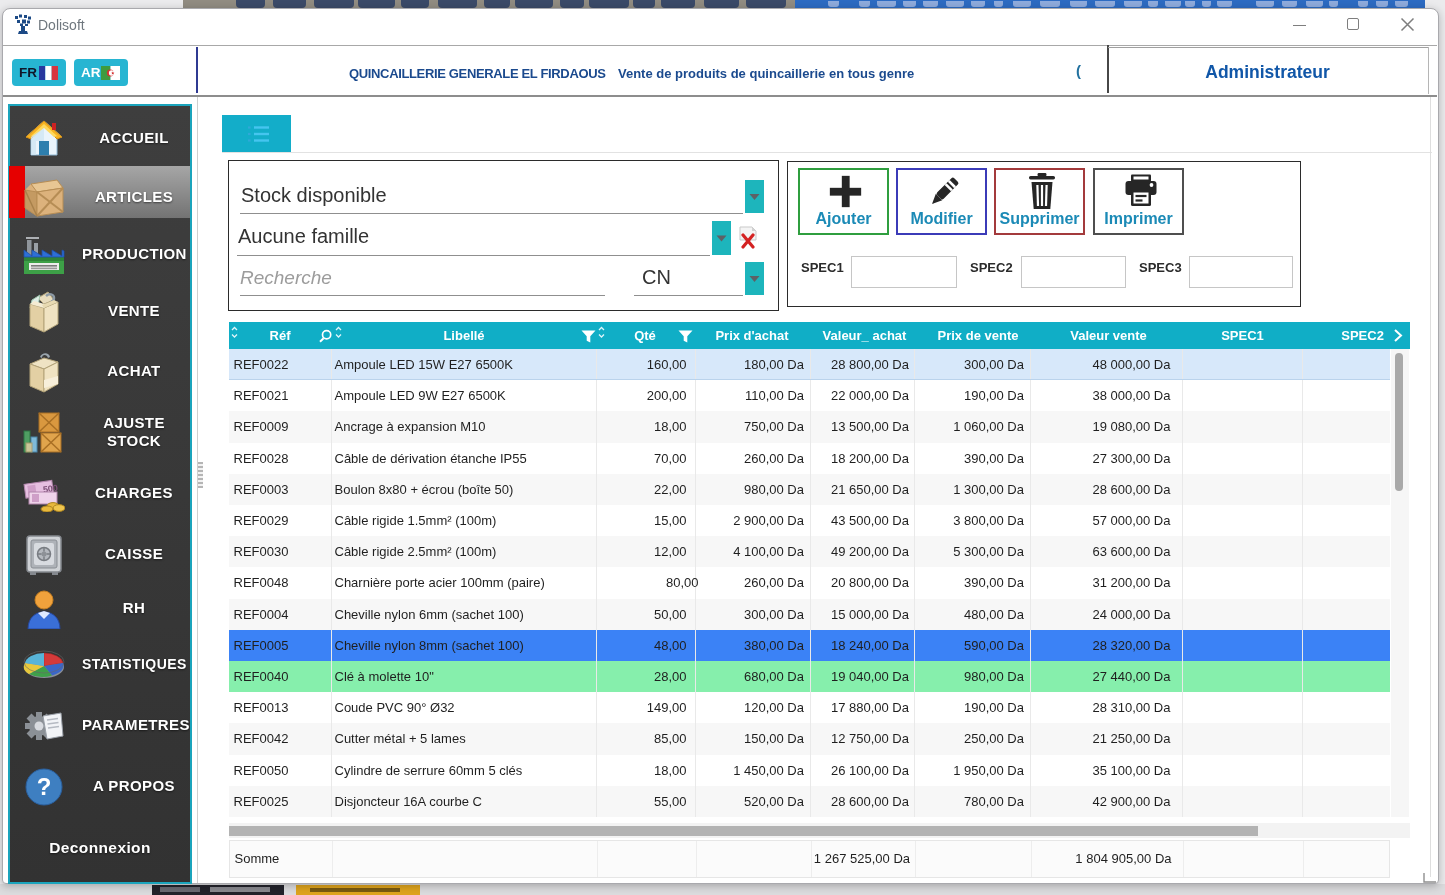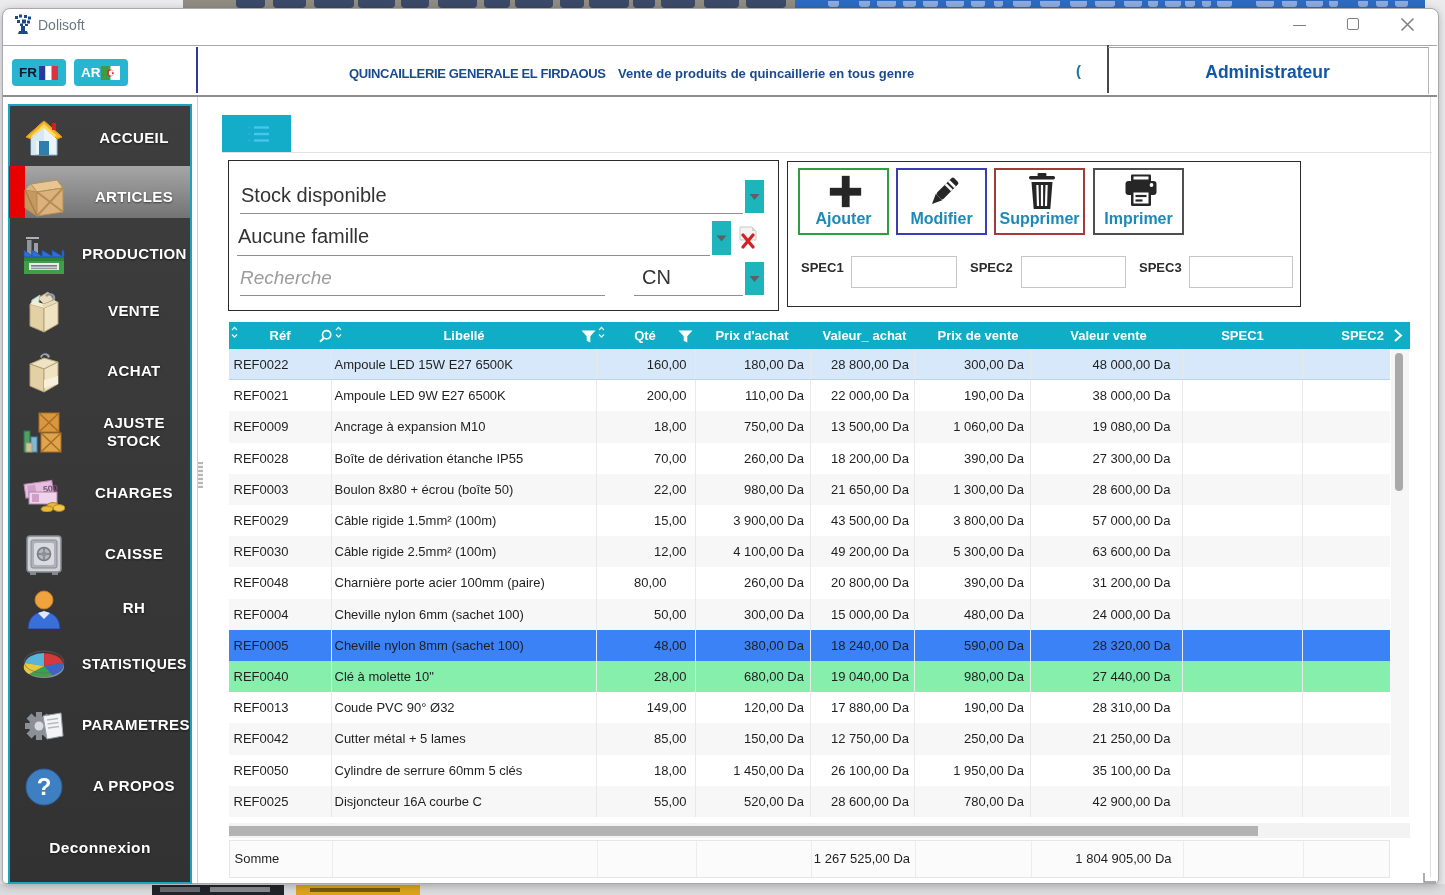--- a/index.html
+++ b/index.html
@@ -438,21 +438,21 @@
 <div class="abs" style="left:0;top:93.6px;width:1161px;height:31.2px;background:#fff;">
         <div class="sep" style="left:101.5px"></div>
         <div class="sep" style="left:367px"></div>
         <div class="sep" style="left:465.5px"></div>
         <div class="sep" style="left:580.5px"></div>
         <div class="sep" style="left:684.5px"></div>
         <div class="sep" style="left:801px"></div>
         <div class="sep" style="left:952.5px"></div>
         <div class="sep" style="left:1073px"></div>
         <div class="cell" style="left:4.5px">REF0028</div>
-        <div class="cell" style="left:105.5px">Boîte de dérivation étanche IP55</div>
+        <div class="cell" style="left:105.5px">Câble de dérivation étanche IP55</div>
         <div class="cell rnum" style="left:368px;width:89.5px">70,00</div>
         <div class="cell rnum" style="left:467px;width:108px">260,00 Da</div>
         <div class="cell rnum" style="left:582px;width:98px">18 200,00 Da</div>
         <div class="cell rnum" style="left:686px;width:109px">390,00 Da</div>
         <div class="cell rnum" style="left:803px;width:138.5px">27 300,00 Da</div>
       </div>
 <div class="abs" style="left:0;top:124.8px;width:1161px;height:31.2px;background:#f7f7f7;">
         <div class="sep" style="left:101.5px"></div>
         <div class="sep" style="left:367px"></div>
         <div class="sep" style="left:465.5px"></div>
@@ -474,21 +474,21 @@
         <div class="sep" style="left:367px"></div>
         <div class="sep" style="left:465.5px"></div>
         <div class="sep" style="left:580.5px"></div>
         <div class="sep" style="left:684.5px"></div>
         <div class="sep" style="left:801px"></div>
         <div class="sep" style="left:952.5px"></div>
         <div class="sep" style="left:1073px"></div>
         <div class="cell" style="left:4.5px">REF0029</div>
         <div class="cell" style="left:105.5px">Câble rigide 1.5mm² (100m)</div>
         <div class="cell rnum" style="left:368px;width:89.5px">15,00</div>
-        <div class="cell rnum" style="left:467px;width:108px">3 900,00 Da</div>
+        <div class="cell rnum" style="left:467px;width:108px">2 900,00 Da</div>
         <div class="cell rnum" style="left:582px;width:98px">43 500,00 Da</div>
         <div class="cell rnum" style="left:686px;width:109px">3 800,00 Da</div>
         <div class="cell rnum" style="left:803px;width:138.5px">57 000,00 Da</div>
       </div>
 <div class="abs" style="left:0;top:187.2px;width:1161px;height:31.2px;background:#f7f7f7;">
         <div class="sep" style="left:101.5px"></div>
         <div class="sep" style="left:367px"></div>
         <div class="sep" style="left:465.5px"></div>
         <div class="sep" style="left:580.5px"></div>
         <div class="sep" style="left:684.5px"></div>
@@ -507,21 +507,21 @@
         <div class="sep" style="left:101.5px"></div>
         <div class="sep" style="left:367px"></div>
         <div class="sep" style="left:465.5px"></div>
         <div class="sep" style="left:580.5px"></div>
         <div class="sep" style="left:684.5px"></div>
         <div class="sep" style="left:801px"></div>
         <div class="sep" style="left:952.5px"></div>
         <div class="sep" style="left:1073px"></div>
         <div class="cell" style="left:4.5px">REF0048</div>
         <div class="cell" style="left:105.5px">Charnière porte acier 100mm (paire)</div>
-        <div class="cell rnum" style="left:348px;width:89.5px">80,00</div>
+        <div class="cell rnum" style="left:380px;width:89.5px">80,00</div>
         <div class="cell rnum" style="left:467px;width:108px">260,00 Da</div>
         <div class="cell rnum" style="left:582px;width:98px">20 800,00 Da</div>
         <div class="cell rnum" style="left:686px;width:109px">390,00 Da</div>
         <div class="cell rnum" style="left:803px;width:138.5px">31 200,00 Da</div>
       </div>
 <div class="abs" style="left:0;top:249.6px;width:1161px;height:31.2px;background:#f7f7f7;">
         <div class="sep" style="left:101.5px"></div>
         <div class="sep" style="left:367px"></div>
         <div class="sep" style="left:465.5px"></div>
         <div class="sep" style="left:580.5px"></div>

